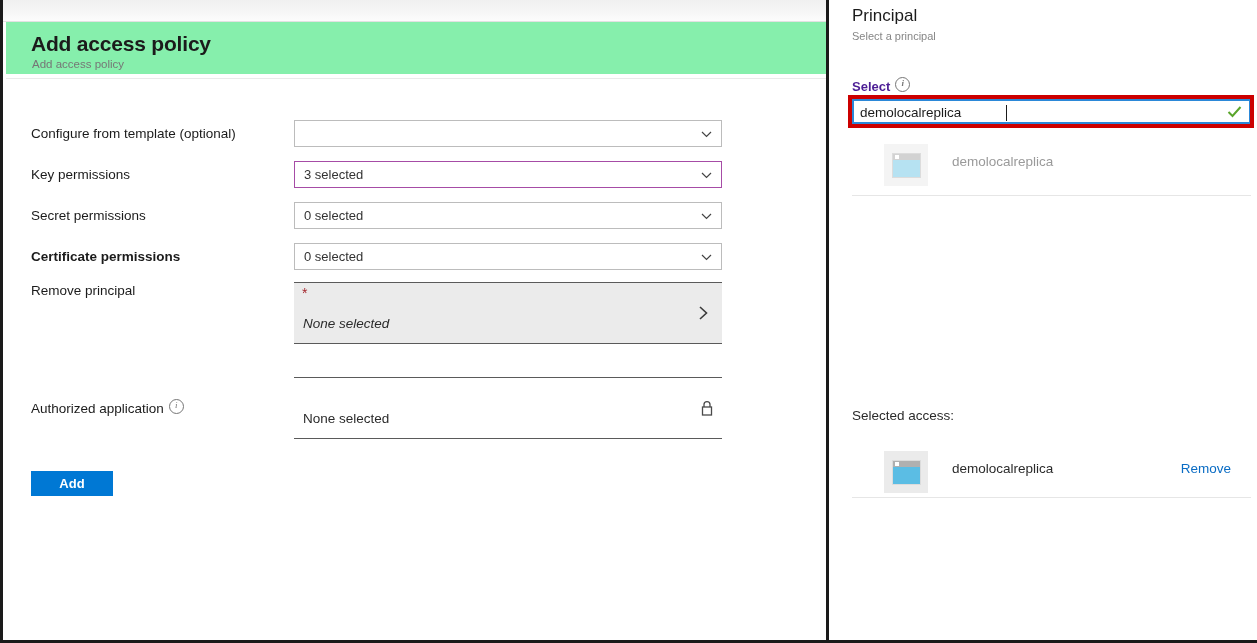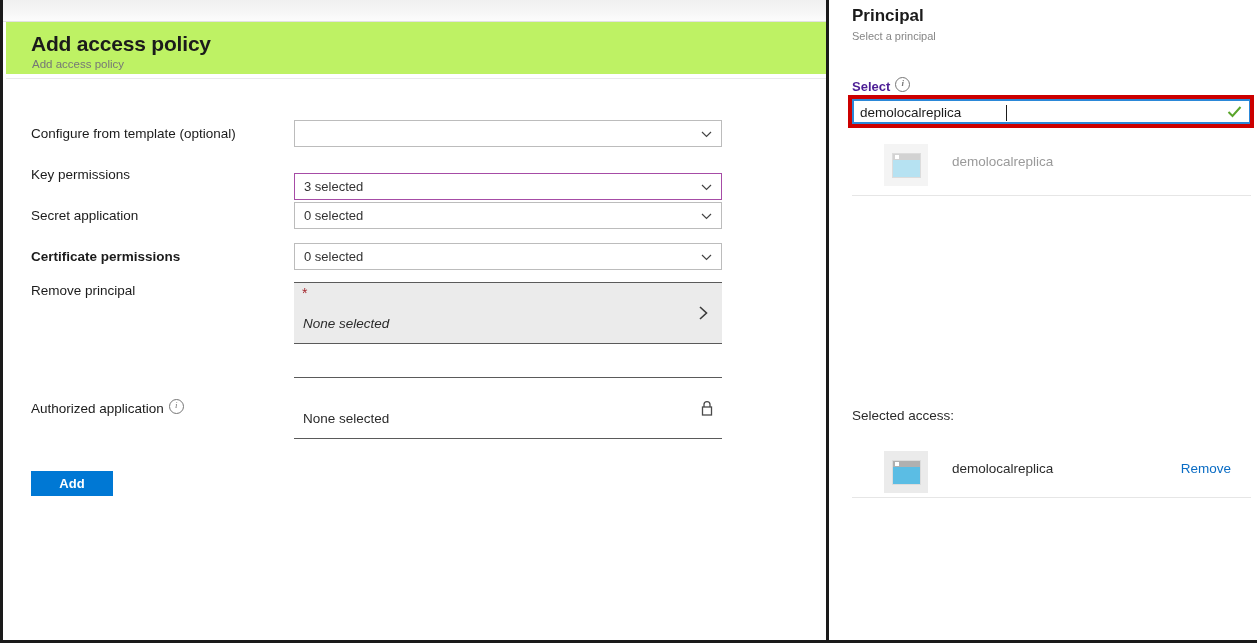--- a/index.html
+++ b/index.html
@@ -42,21 +42,21 @@
     position: absolute;
     left: 3px; top: 22px;
     width: 820px; height: 618px;
     background: #ffffff;
   }
 
   .blade-header {
     position: absolute;
     left: 0; top: 0;
     width: 820px; height: 52px;
-    background: #bef264;
+    background: #86efac;
   }
   .blade-title {
     position: absolute;
     left: 25px; top: 10px;
     font-size: 21px;
     font-weight: 600;
     color: #1b1b1b;
     letter-spacing: -0.2px;
     white-space: nowrap;
   }
@@ -217,21 +217,21 @@
   .blade-right {
     position: absolute;
     left: 826px; top: 0;
     width: 431px; height: 640px;
     background: #ffffff;
   }
   .rp-title {
     position: absolute;
     left: 23px; top: 6px;
     font-size: 17px;
-    font-weight: 700;
+    font-weight: 400;
     color: #1b1b1b;
     white-space: nowrap;
   }
   .rp-subtitle {
     position: absolute;
     left: 23px; top: 30px;
     font-size: 11px;
     color: #868686;
     white-space: nowrap;
   }
@@ -383,32 +383,32 @@
         <span class="chev">
           <svg width="11" height="11" viewBox="0 0 11 11">
               <path d="M1 3 L5.5 7.5 L10 3" fill="none" stroke="#444" stroke-width="1.2"></path>
             </svg>
         </span>
       </div>
     </div>
 
     <div class="form-row" style="top:139px;">
       <div class="row-label" style="top:6px;">Key permissions</div>
-      <div class="dropdown focused" style="top:12px;text-align:center;">
+      <div class="dropdown focused" style="top:0;text-align:center;">
         <span class="dd-value">3 selected</span>
         <span class="chev">
           <svg width="11" height="11" viewBox="0 0 11 11">
               <path d="M1 3 L5.5 7.5 L10 3" fill="none" stroke="#444" stroke-width="1.2"></path>
             </svg>
         </span>
       </div>
     </div>
 
     <div class="form-row" style="top:180px;">
-      <div class="row-label" style="top:6px;">Secret application</div>
+      <div class="row-label" style="top:6px;">Secret permissions</div>
       <div class="dropdown" style="top:0;">
         <span class="dd-value">0 selected</span>
         <span class="chev">
           <svg width="11" height="11" viewBox="0 0 11 11">
               <path d="M1 3 L5.5 7.5 L10 3" fill="none" stroke="#444" stroke-width="1.2"></path>
             </svg>
         </span>
       </div>
     </div>
 

